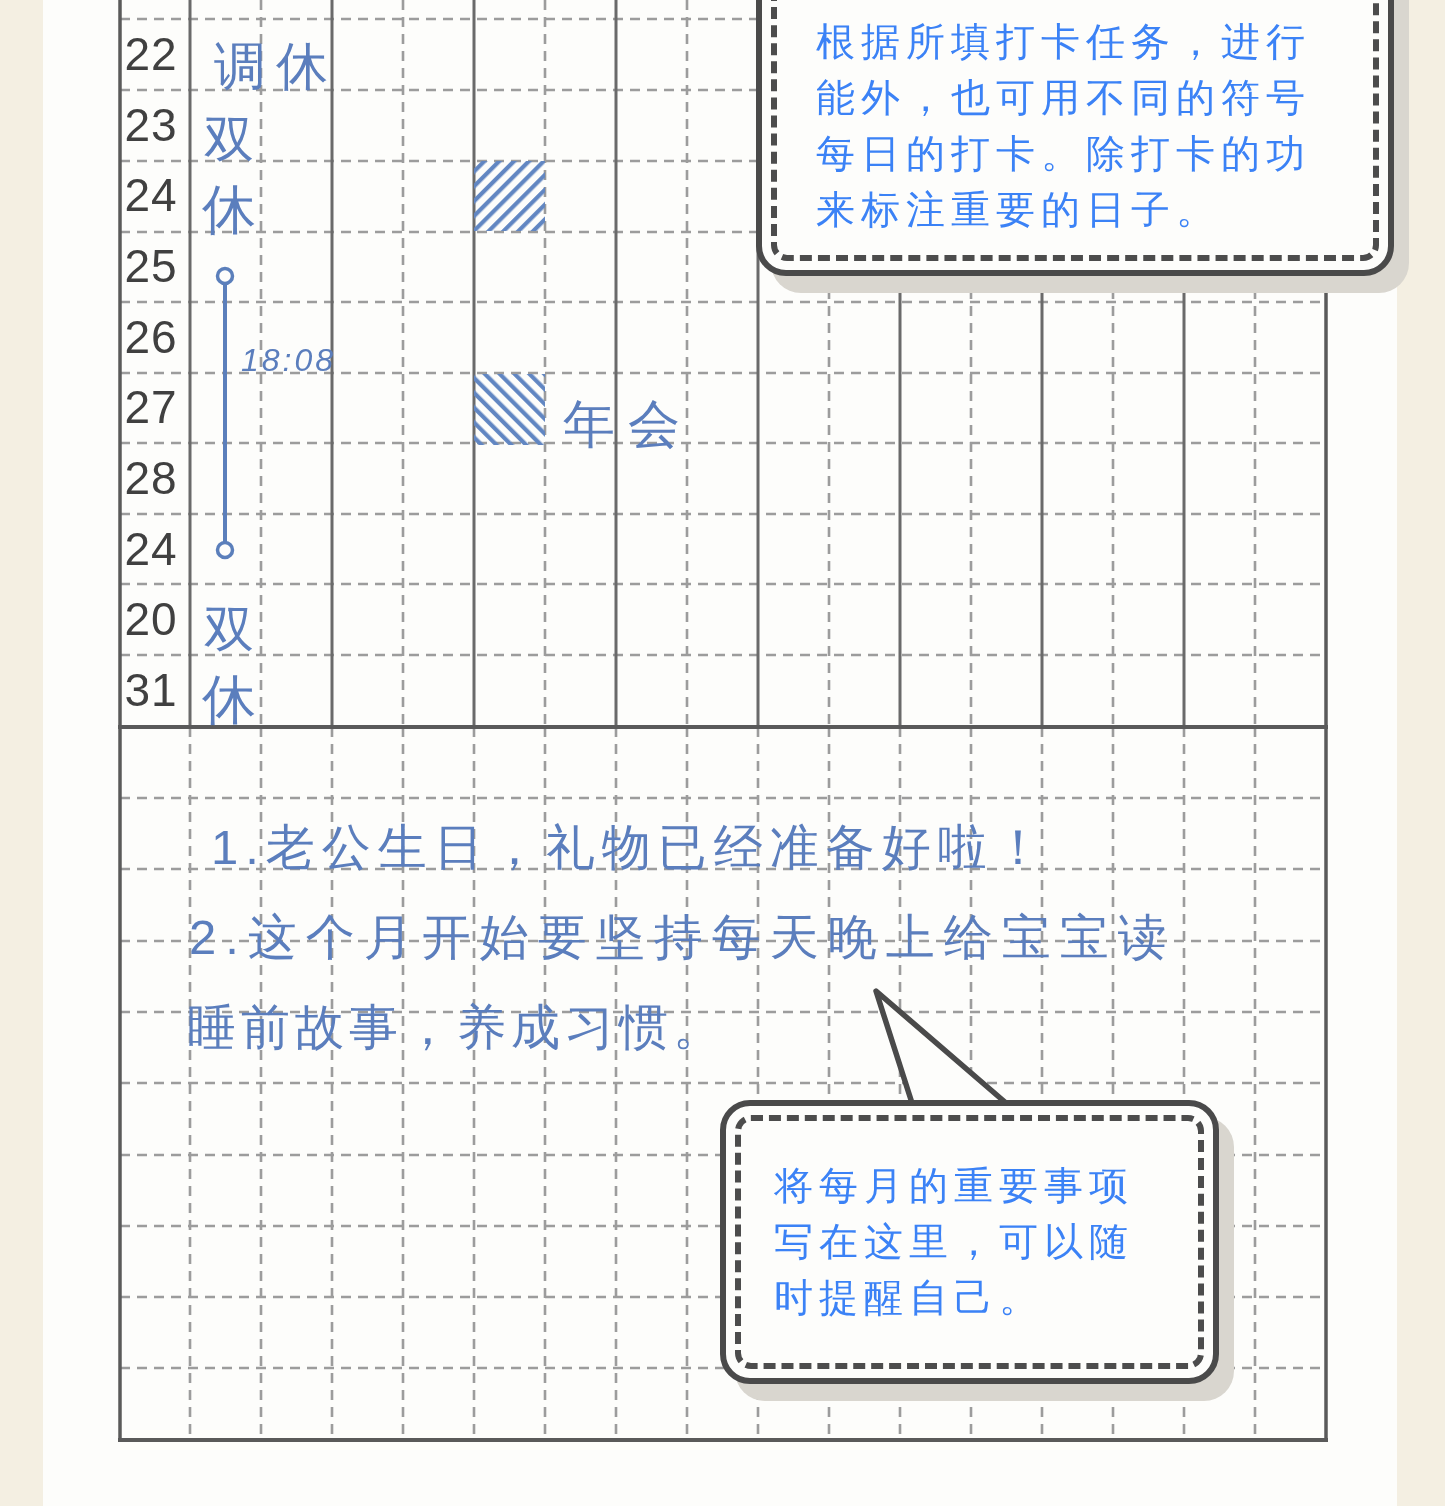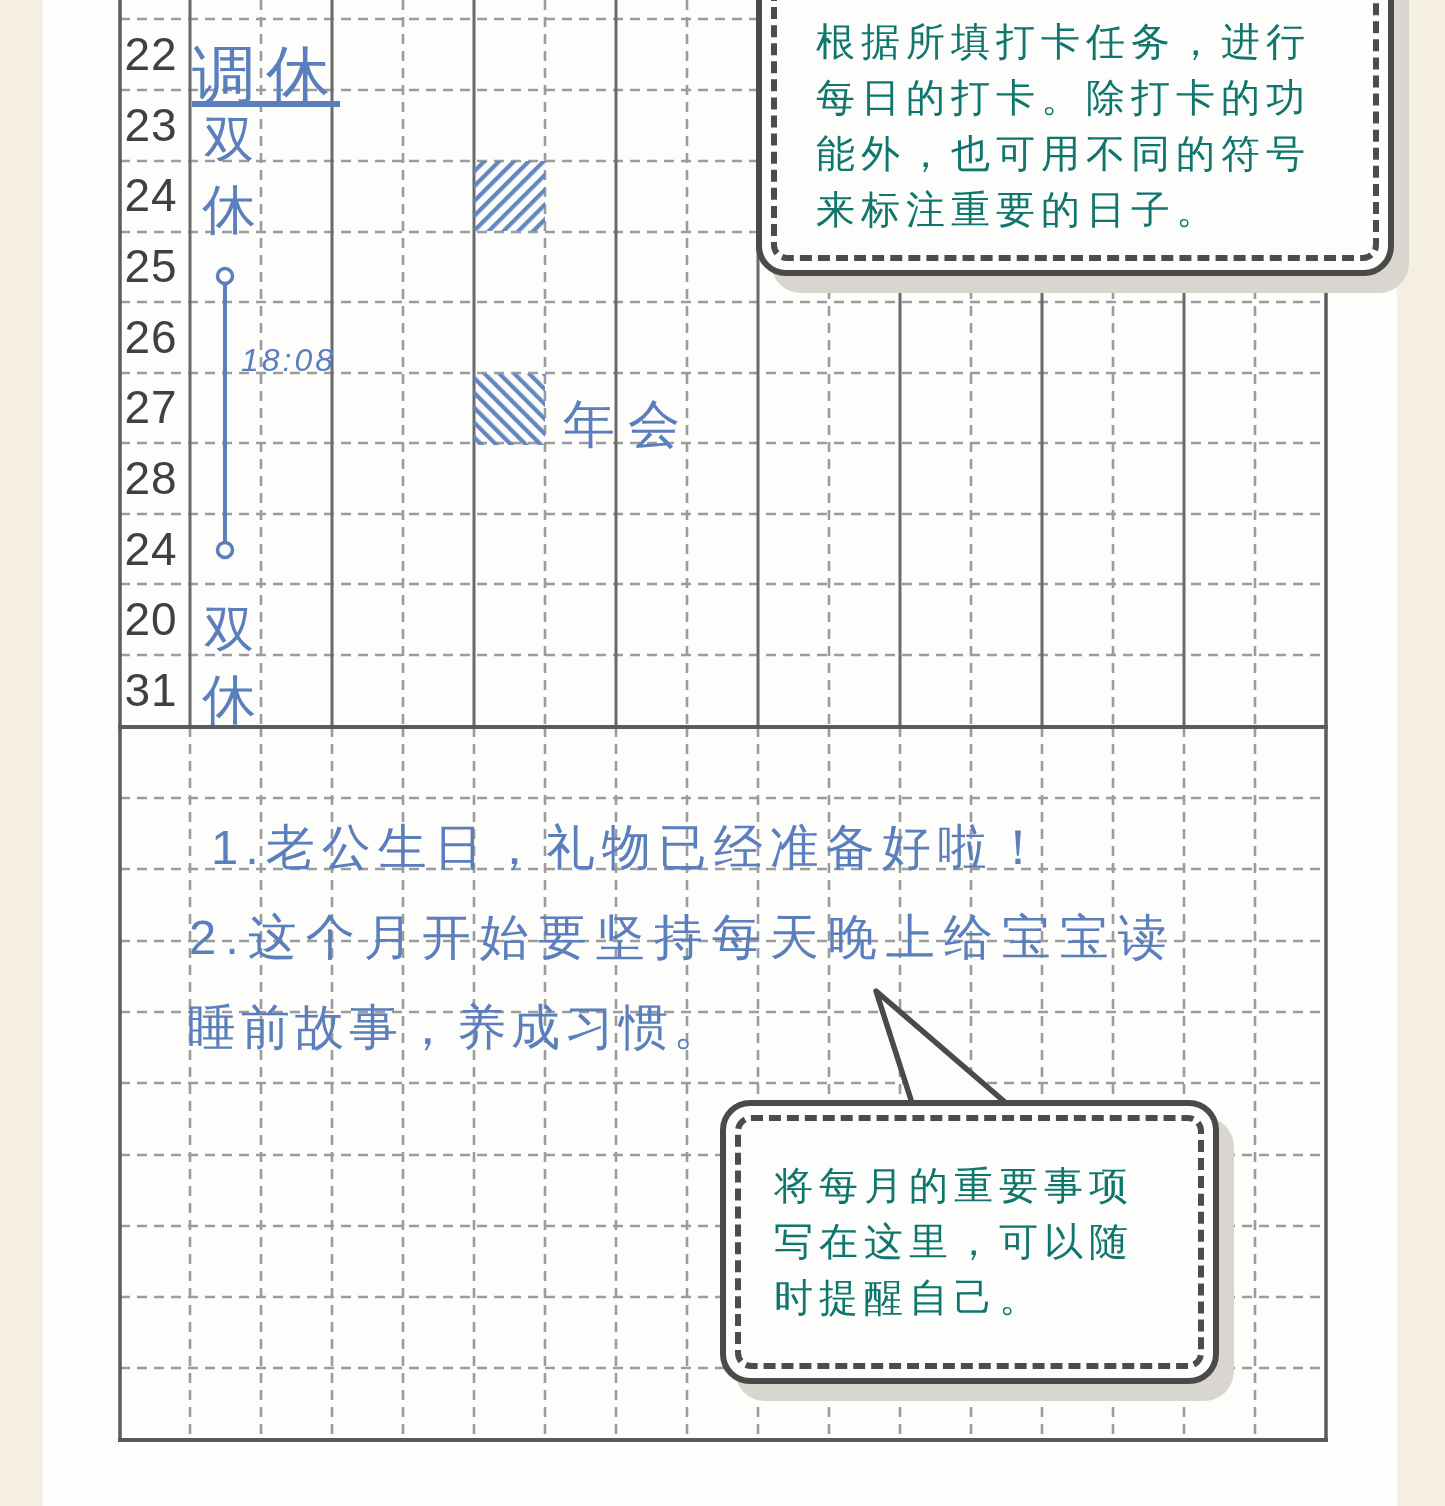--- a/index.html
+++ b/index.html
@@ -27,21 +27,21 @@
   .callout{
     position:absolute;background:#fdfdfb;
     border:6px solid #4a4a4a;border-radius:30px;
     box-shadow:15px 17px 0 #d9d6cf;
   }
   .callout .dash{
     position:absolute;inset:9px;border:6px dashed #4c4c4c;border-radius:16px;
     pointer-events:none;
   }
   .callout .ct{
-    position:relative;color:#0f766e;
+    position:relative;color:#3b82f6;
     font-size:39px;line-height:56px;letter-spacing:6px;white-space:nowrap;
   }
   .ct div{white-space:nowrap;}
 </style>
 </head>
 <body>
 
 <div class="stage">
 
   <div class="paper"></div>
@@ -146,39 +146,39 @@
   <div class="dn" style="top:101px">23</div>
   <div class="dn" style="top:171px">24</div>
   <div class="dn" style="top:242px">25</div>
   <div class="dn" style="top:313px">26</div>
   <div class="dn" style="top:383px">27</div>
   <div class="dn" style="top:454px">28</div>
   <div class="dn" style="top:525px">24</div>
   <div class="dn" style="top:595px">20</div>
   <div class="dn" style="top:666px">31</div>
 
-  <span class="hw" style="left:192px;top:32px;font-size:64px;letter-spacing:10px;text-decoration:underline;">调休</span>
+  <span class="hw" style="left:214px;top:32px;font-size:52px;letter-spacing:10px;">调休</span>
   <span class="hw" style="left:204px;top:106px;font-size:50px;">双</span>
   <span class="hw" style="left:202px;top:174px;font-size:54px;">休</span>
   <span class="hw" style="left:204px;top:596px;font-size:50px;">双</span>
   <span class="hw" style="left:202px;top:664px;font-size:54px;">休</span>
 
   <span class="hw" style="left:241px;top:322px;font-size:32px;font-style:italic;letter-spacing:3px;margin-top:20px;">18:08</span>
   <span class="hw" style="left:563px;top:390px;font-size:52px;letter-spacing:13px;">年会</span>
 
   <span class="hw" style="left:179px;top:815px;font-size:49px;letter-spacing:7px;margin-left:32px;">1.老公生日，礼物已经准备好啦！</span>
   <span class="hw" style="left:169px;top:905px;font-size:49px;letter-spacing:9px;margin-left:20px;">2.这个月开始要坚持每天晚上给宝宝读</span>
   <span class="hw" style="left:187px;top:995px;font-size:49px;letter-spacing:5px;">睡前故事，养成习惯。</span>
 
   <div class="callout" style="left:756px;top:-46px;width:626px;height:310px;">
     <div class="dash"></div>
     <div class="ct" style="margin:54px 0 0 54px;">
       <div>根据所填打卡任务，进行</div>
+      <div>能外，也可用不同的符号</div>
       <div>每日的打卡。除打卡的功</div>
-      <div>能外，也可用不同的符号</div>
       <div>来标注重要的日子。</div>
     </div>
   </div>
 
   <div class="callout" style="left:720px;top:1100px;width:487px;height:272px;">
     <div class="dash"></div>
     <div class="ct" style="margin:52px 0 0 48px;">
       <div>将每月的重要事项</div>
       <div>写在这里，可以随</div>
       <div>时提醒自己。</div>

